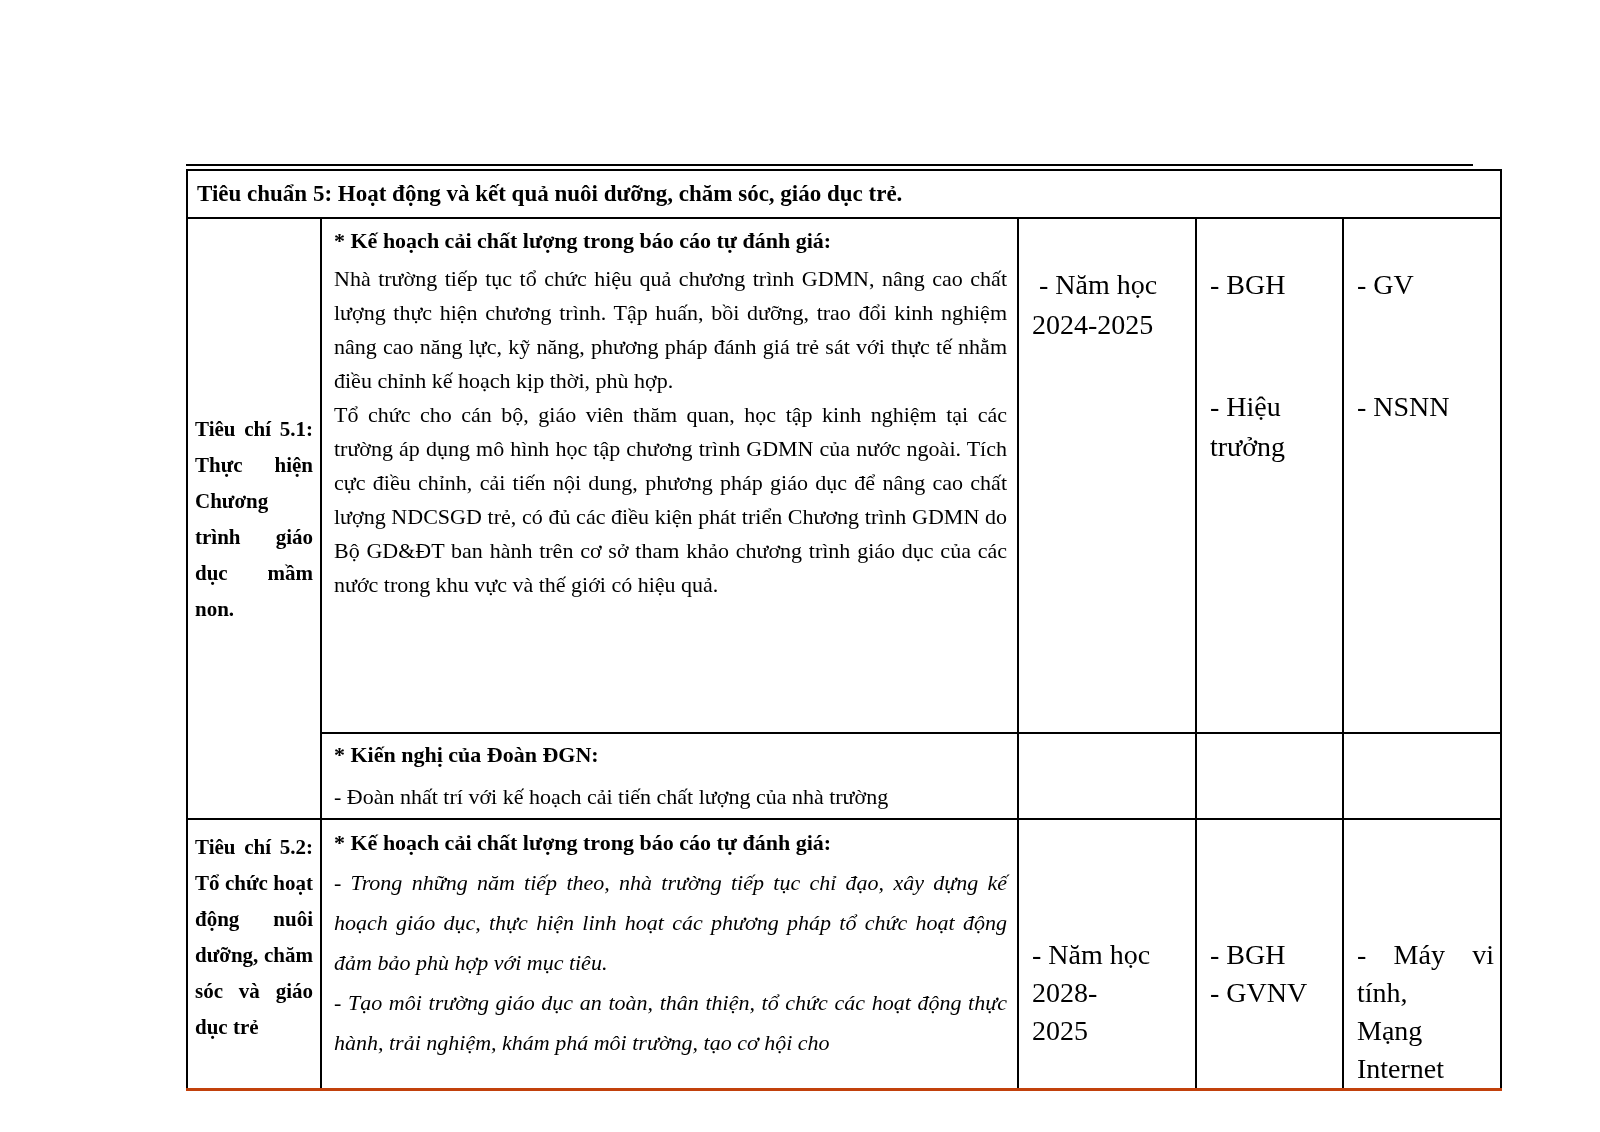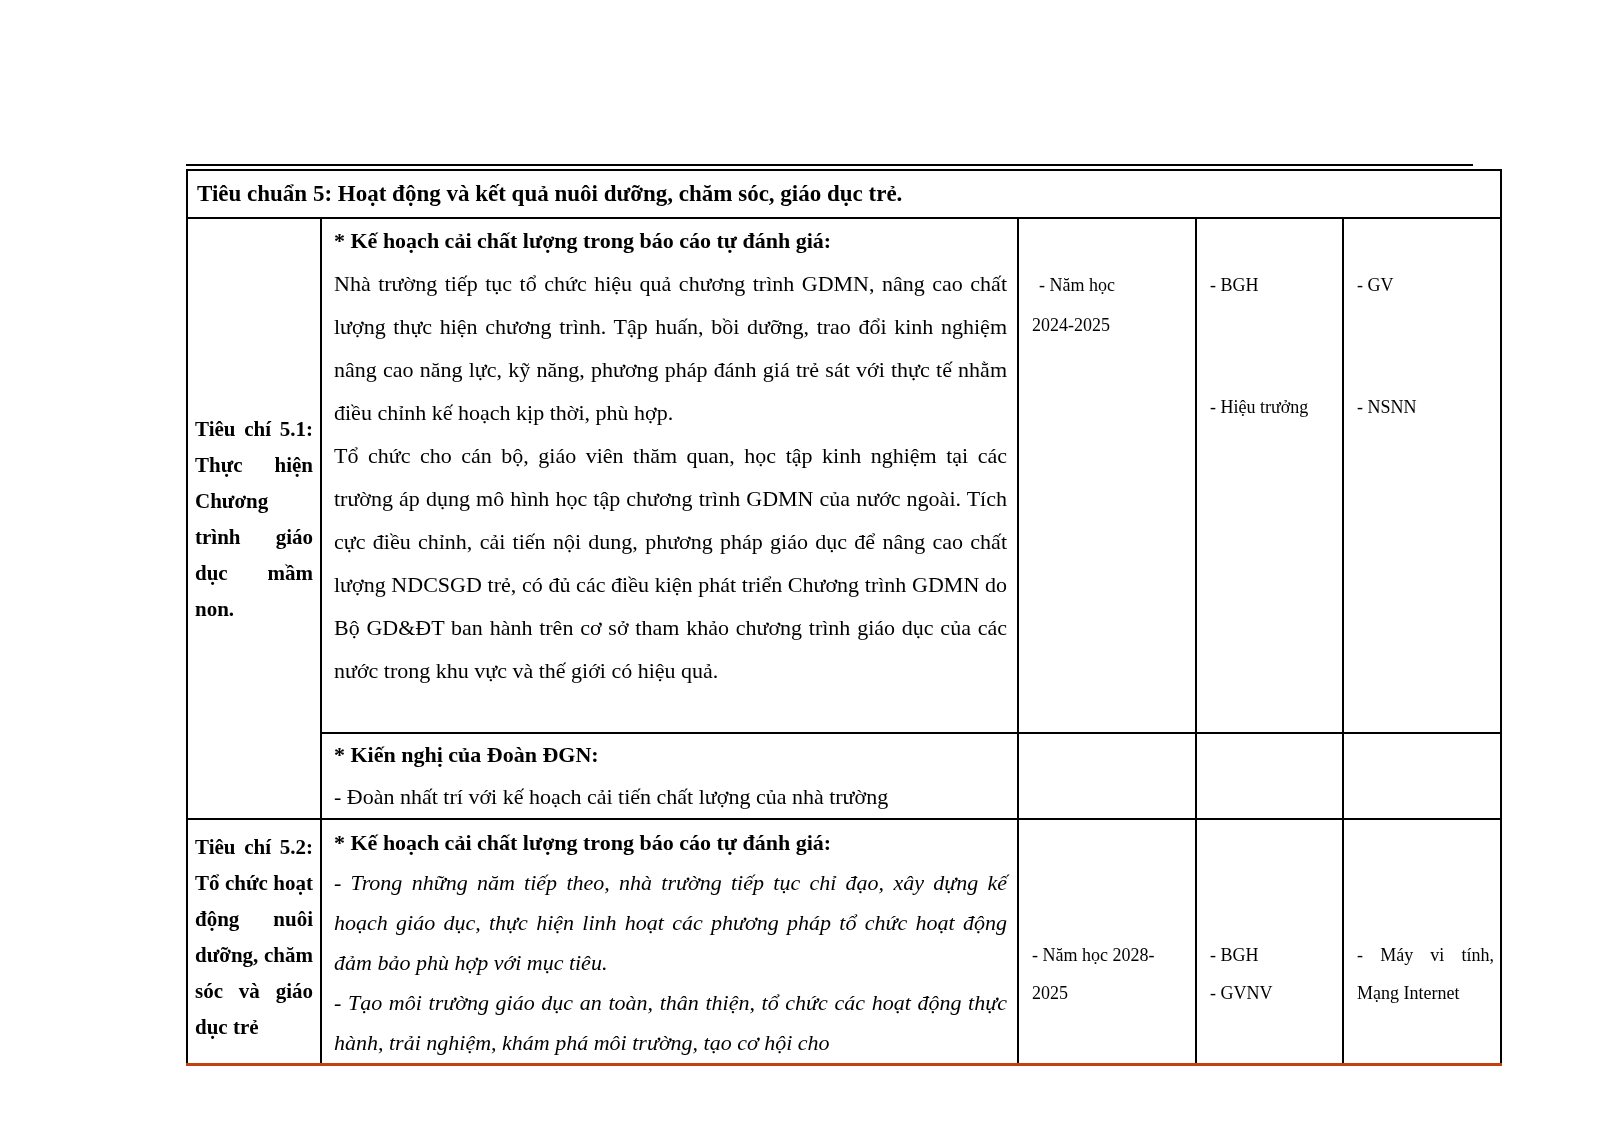--- a/index.html
+++ b/index.html
@@ -76,30 +76,30 @@
     font-size: 22px;
     padding: 0 10px 0 12px !important;
   }
   .head-line {
     font-weight: bold;
     line-height: 43px;
   }
   .cell-body p.just {
     margin: 0;
     text-align: justify;
-    line-height: 43px;
+    line-height: 34px;
   }
   .cell-body.b52 .head-line { line-height: 41px; padding-top: 2px; }
   .cell-body.b52 p.just { line-height: 40px; font-style: italic; }
 
   .cell-body.kn .head-line { line-height: 42px; }
   .cell-body.kn .kn-t { line-height: 42px; }
 
   .cell-side {
-    font-size: 18px;
+    font-size: 28px;
     line-height: 40px;
     padding: 46px 6px 0 13px !important;
   }
   .gap-85 { margin-top: 82px; }
   .cell-side.s52 {
     padding-top: 116px !important;
     line-height: 38px;
   }
   .cell-side .indent { padding-left: 7px; }
   .stretch {

